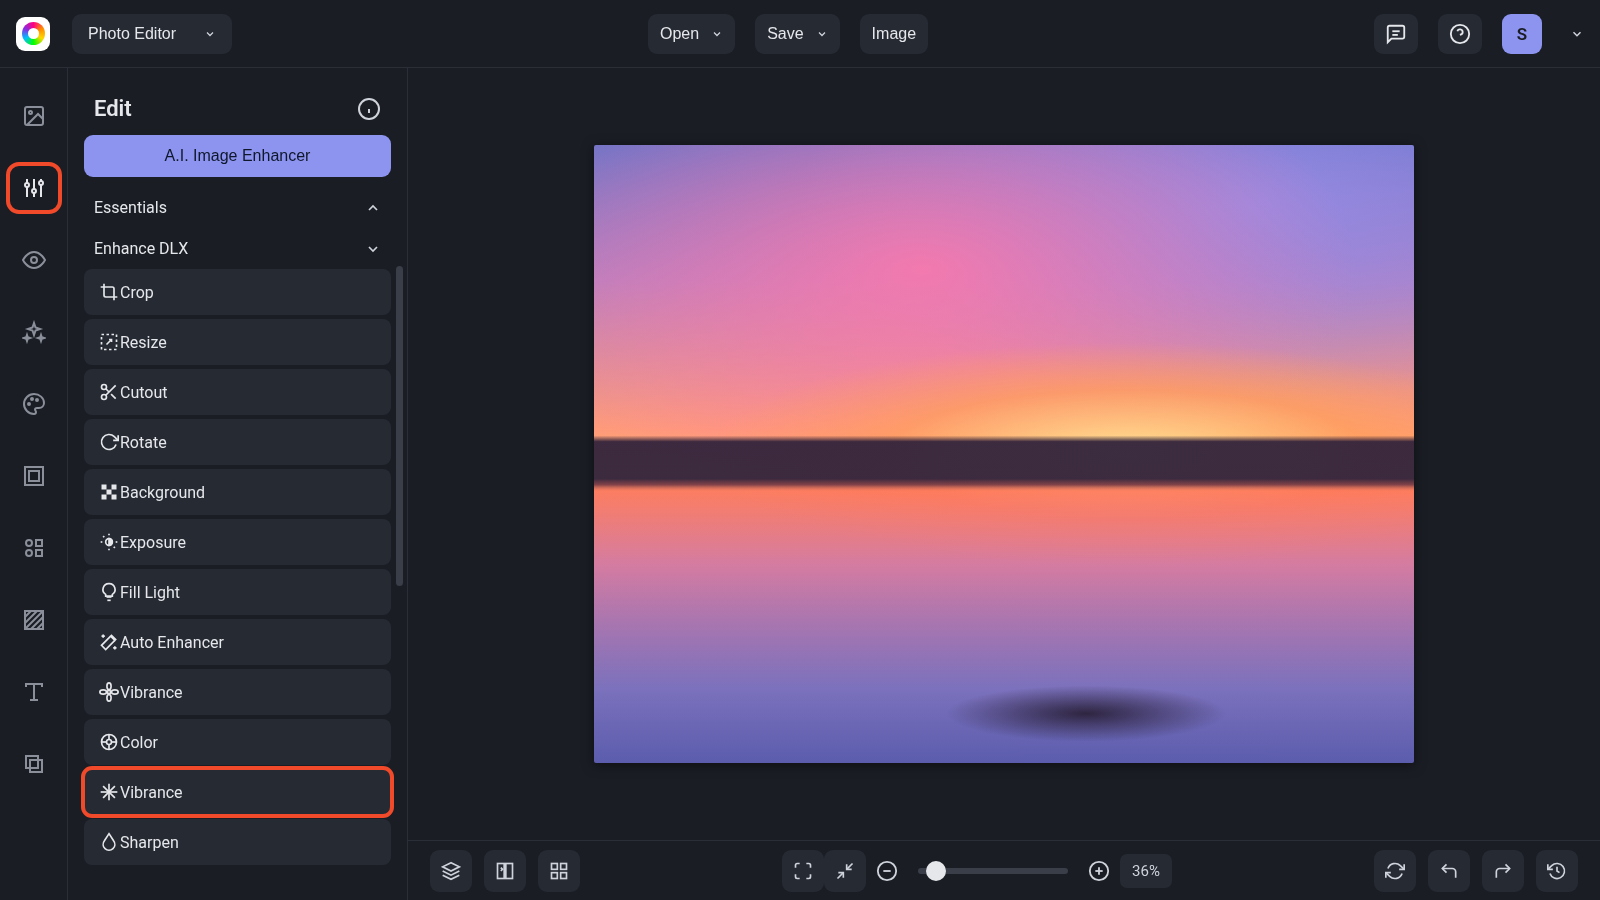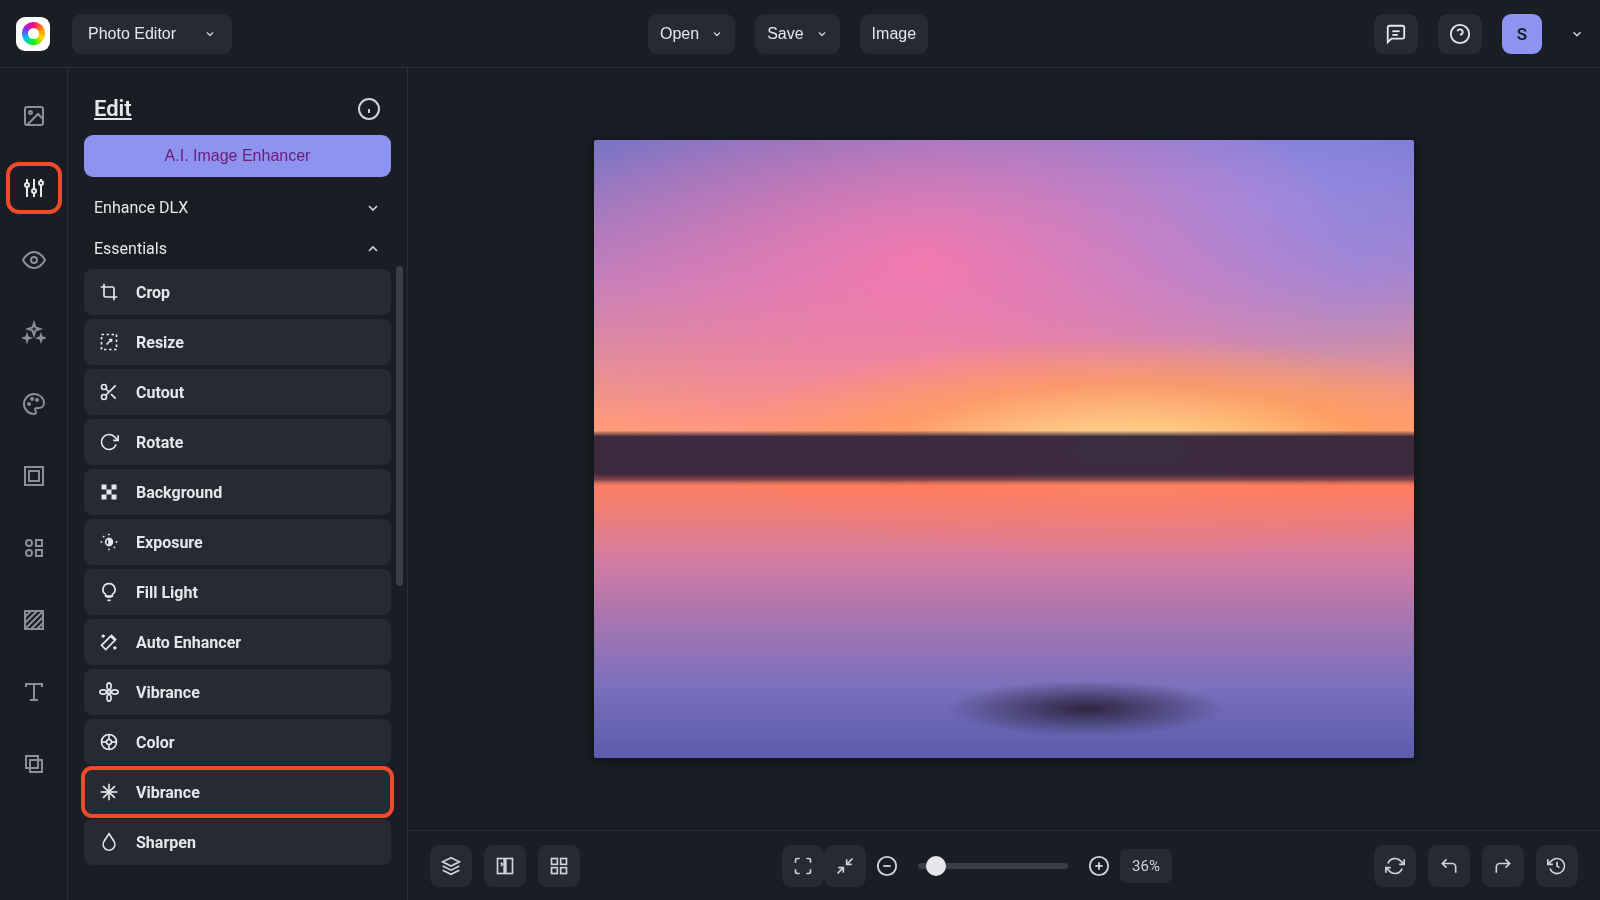--- a/index.html
+++ b/index.html
@@ -78,35 +78,35 @@
   outline-offset: 2px;
   color:#e5e7eb;
 }
 .panel {
   width: 340px; border-right:1px solid #2a2e37;
   padding: 28px 16px 10px 16px;
   overflow:hidden;
   position:relative;
 }
 .panel-head { display:flex;align-items:center;justify-content:space-between; padding:0 10px 14px 10px;}
-.panel-head h1 { font-size:22px; font-weight:600;text-decoration:underline;}
+.panel-head h1 { font-size:22px; font-weight:600;}
 .ai-btn {
-  width:100%; background:#8c94f0; color:#701a75; border:none;
+  width:100%; background:#8c94f0; color:#0f172a; border:none;
   border-radius:9px; padding:12px; font-size:16px; font-weight:500;
   cursor:pointer; margin-bottom:10px;
 }
 .section-row {
   display:flex;align-items:center;justify-content:space-between;
   padding:11px 10px; font-size:16px; color:#e5e7eb; cursor:pointer;
 }
 .tool-list { display:flex;flex-direction:column;gap:4px; }
 .tool {
   background:#262a33; border-radius:8px; padding:12px 14px;
-  display:flex;align-items:center;gap:16px;
-  color:#e5e7eb; font-size:16px; cursor:pointer;font-weight:bold;
+  display:flex;align-items:center;
+  color:#e5e7eb; font-size:16px; cursor:pointer;
 }
 .tool.highlight {
   outline:4px solid #f04a2a; outline-offset:-1px;
 }
 .tool .ticon { width:22px;height:22px;display:flex;align-items:center;justify-content:center;color:#e5e7eb;}
 .panel-scroll {
   position:absolute; right:4px; top:198px; width:7px; height:320px;
   background:#3a3e48; border-radius:4px;
 }
 
@@ -131,21 +131,21 @@
     radial-gradient(ellipse 600px 160px at 65% 50%, rgba(255,230,150,.95), rgba(255,160,90,.7) 40%, transparent 70%),
     
     radial-gradient(ellipse 700px 380px at 40% 20%, rgba(255,120,170,.85), transparent 62%),
     radial-gradient(ellipse 700px 300px at 80% 10%, rgba(150,140,230,.9), transparent 65%),
     linear-gradient(180deg, #6a74c8 0%, #b480c0 22%, #ff9a7a 46%, #ffb070 52%, #6a74c8 100%);
   box-shadow: 0 2px 12px rgba(0,0,0,.5);
 }
 
 
 .bottombar {
-  height:70px; border-top:1px solid #2a2e37;
+  height:60px; border-top:1px solid #2a2e37;
   display:flex; align-items:center; padding:0 22px; gap:0;
 }
 .bb-group { display:flex; gap:12px;}
 .bb-btn {
   width:42px;height:42px;border-radius:9px;background:#262a33;
   display:flex;align-items:center;justify-content:center;cursor:pointer;color:#cfd3db;
 }
 .bb-btn.ghost { background:transparent;}
 .bb-spacer { flex:1;}
 .zoom-slider {
@@ -295,29 +295,29 @@
       <svg width="24" height="24" viewBox="0 0 24 24" fill="none" stroke="#cfd3db" stroke-width="2">
           <circle cx="12" cy="12" r="10"></circle>
           <line x1="12" y1="16" x2="12" y2="12"></line>
           <line x1="12" y1="8" x2="12.01" y2="8"></line>
         </svg>
     </div>
     <button class="ai-btn">
       <span>A.I. Image Enhancer</span>
     </button>
     <div class="section-row">
+      <span>Essentials</span>
+      <svg width="16" height="16" viewBox="0 0 24 24" fill="none" stroke="#cfd3db" stroke-width="2.5">
+          <polyline points="6 15 12 9 18 15"></polyline>
+        </svg>
+    </div>
+    <div class="section-row">
       <span>Enhance DLX</span>
       <svg width="16" height="16" viewBox="0 0 24 24" fill="none" stroke="#cfd3db" stroke-width="2.5">
           <polyline points="6 9 12 15 18 9"></polyline>
-        </svg>
-    </div>
-    <div class="section-row">
-      <span>Essentials</span>
-      <svg width="16" height="16" viewBox="0 0 24 24" fill="none" stroke="#cfd3db" stroke-width="2.5">
-          <polyline points="6 15 12 9 18 15"></polyline>
         </svg>
     </div>
     <div class="tool-list">
       <div class="tool">
           <span class="ticon">
             <svg width="20" height="20" viewBox="0 0 24 24" fill="none" stroke="currentColor" stroke-width="2">
               <path d="M6 2v14a2 2 0 0 0 2 2h14"></path>
               <path d="M18 22V8a2 2 0 0 0-2-2H2"></path>
             </svg>
           </span>

